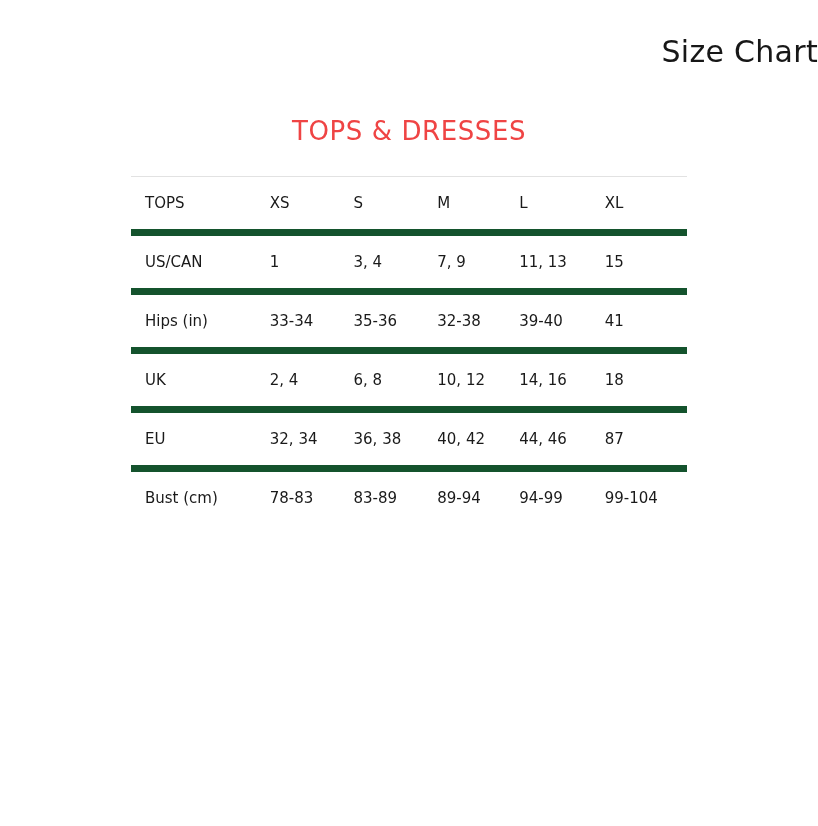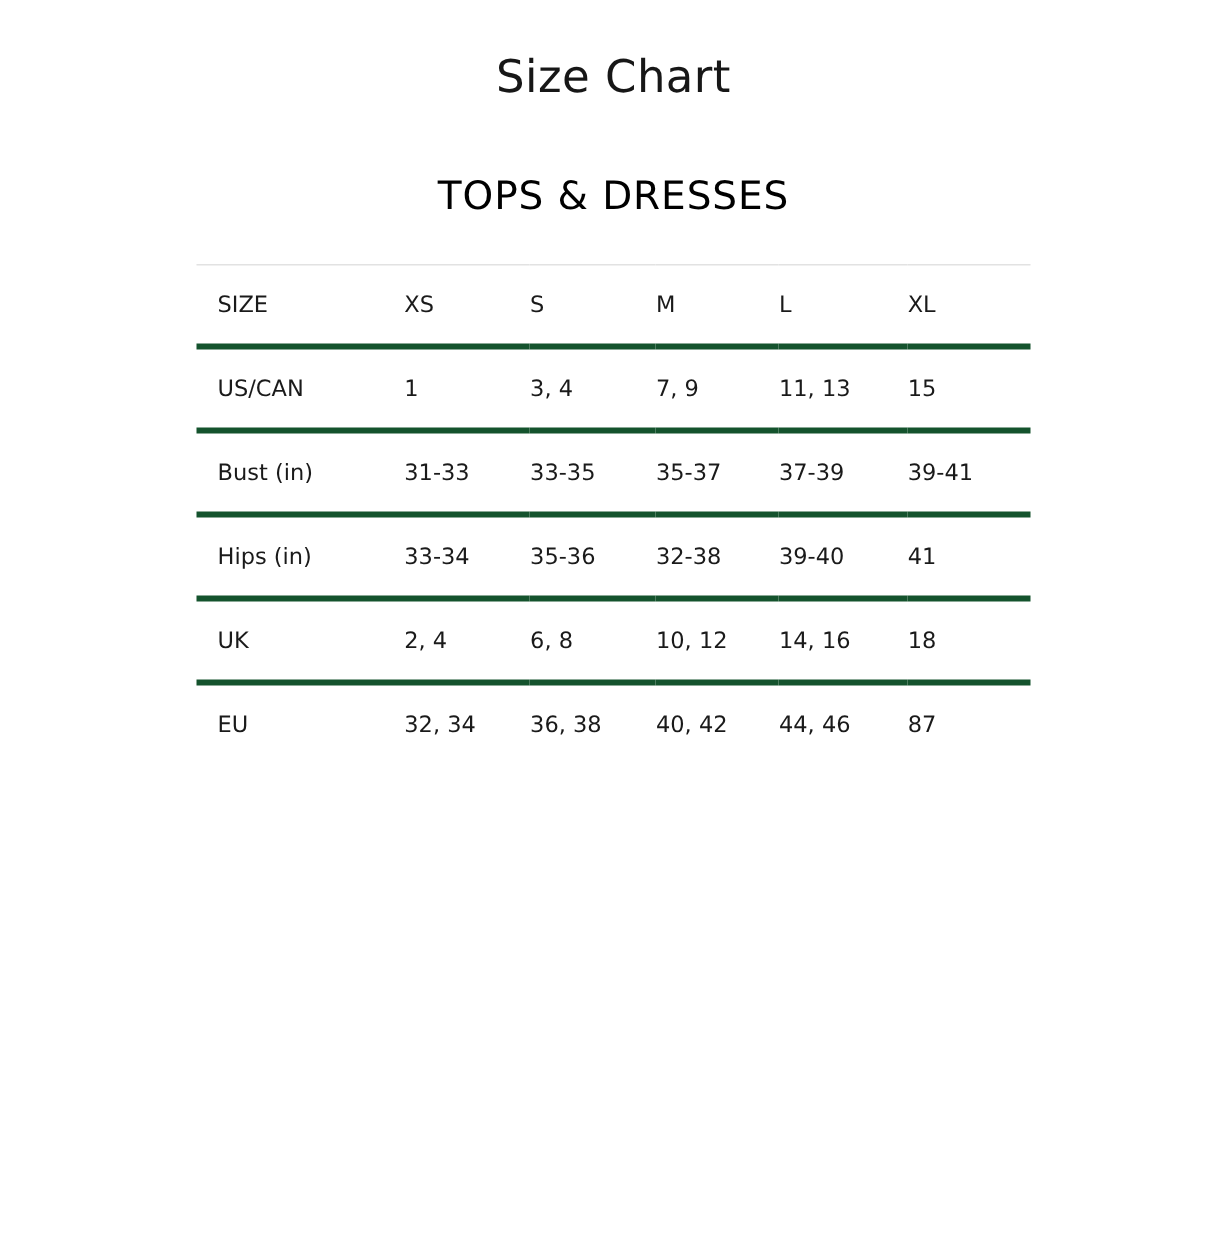--- a/index.html
+++ b/index.html
@@ -14,49 +14,49 @@
     color: #1a1a1a;
     overflow: hidden;
   }
   .page {
     width: 818px;
     height: 826px;
     position: relative;
     box-sizing: border-box;
   }
   .title {
-    text-align: center;
+    text-align: right;
     font-size: 30px;
     font-weight: 400;
     letter-spacing: 0.3px;
     color: #171717;
     margin: 32px 0 0 0;
     line-height: 40px;
   }
   .subtitle {
     text-align: center;
     font-size: 26px;
     font-weight: 400;
     letter-spacing: 0.6px;
-    color: #000000;
+    color: #ef4444;
     margin: 42px 0 0 0;
     line-height: 34px;
   }
   .table-wrap {
     margin: 28px auto 0 auto;
     width: 556px;
   }
   table.size-table {
     width: 100%;
     border-collapse: collapse;
     font-size: 15px;
     color: #1a1a1a;
   }
   table.size-table tr {
-    border-top: 4px solid #14532d;
+    border-top: 7px solid #14532d;
   }
   table.size-table tr:first-child {
     border-top: 1px solid #e2e2e2;
   }
   table.size-table td, table.size-table th {
     text-align: left;
     font-weight: 400;
     padding: 17px 0 17px 0;
     vertical-align: middle;
     white-space: nowrap;
@@ -77,45 +77,37 @@
 <div class="page">
 
   <h1 class="title">Size Chart</h1>
 
   <h2 class="subtitle">TOPS &amp; DRESSES</h2>
 
   <div class="table-wrap">
     <table class="size-table">
       <tbody>
         <tr>
-          <th class="col-label">SIZE</th>
+          <th class="col-label">TOPS</th>
           <th class="col-xs">XS</th>
           <th class="col-s">S</th>
           <th class="col-m">M</th>
           <th class="col-l">L</th>
           <th class="col-xl">XL</th>
         </tr>
 
         <tr>
           <td class="col-label">US/CAN</td>
           <td class="col-xs">1</td>
           <td class="col-s">3, 4</td>
           <td class="col-m">7, 9</td>
           <td class="col-l">11, 13</td>
           <td class="col-xl">15</td>
         </tr>
 
-        <tr>
-          <td class="col-label">Bust (in)</td>
-          <td class="col-xs">31-33</td>
-          <td class="col-s">33-35</td>
-          <td class="col-m">35-37</td>
-          <td class="col-l">37-39</td>
-          <td class="col-xl">39-41</td>
-        </tr>
 
 
         <tr>
           <td class="col-label">Hips (in)</td>
           <td class="col-xs">33-34</td>
           <td class="col-s">35-36</td>
           <td class="col-m">32-38</td>
           <td class="col-l">39-40</td>
           <td class="col-xl">41</td>
         </tr>
@@ -132,19 +124,27 @@
         <tr>
           <td class="col-label">EU</td>
           <td class="col-xs">32, 34</td>
           <td class="col-s">36, 38</td>
           <td class="col-m">40, 42</td>
           <td class="col-l">44, 46</td>
           <td class="col-xl">87</td>
         </tr>
 
 
+        <tr>
+          <td class="col-label">Bust (cm)</td>
+          <td class="col-xs">78-83</td>
+          <td class="col-s">83-89</td>
+          <td class="col-m">89-94</td>
+          <td class="col-l">94-99</td>
+          <td class="col-xl">99-104</td>
+        </tr>
 
 
       </tbody>
     </table>
   </div>
 
 </div>
 
 </body></html>

